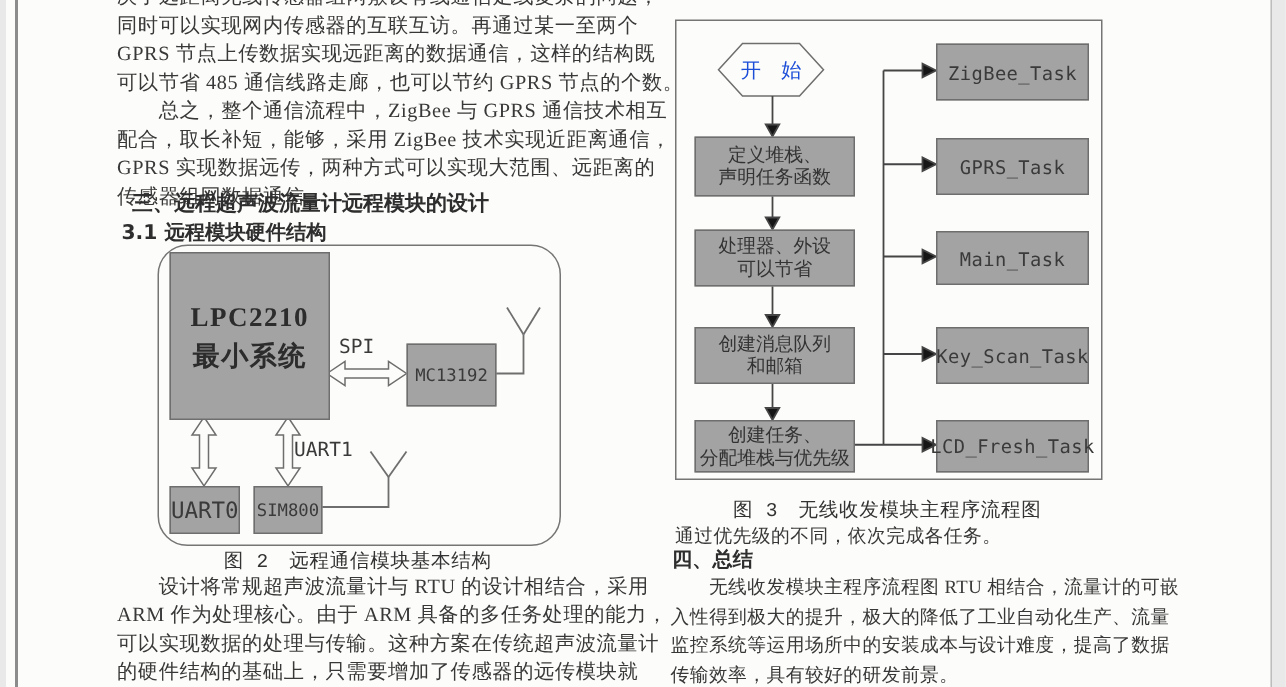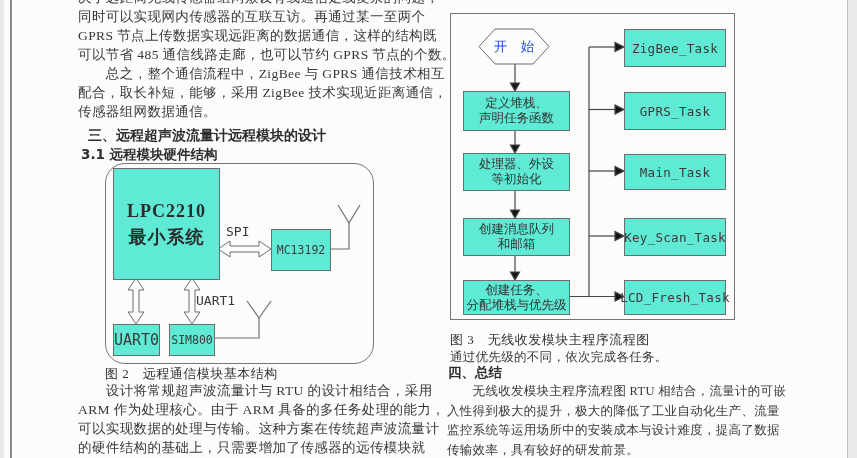--- a/index.html
+++ b/index.html
@@ -9,26 +9,26 @@
   .edge-line-left{position:absolute;left:10px;top:0;width:2px;height:458px;background:#8c8c8c;}
   .edge-line-right{position:absolute;left:847px;top:0;width:1px;height:458px;background:#bdbdbd;}
 
   .para{position:absolute;}
   .tl{height:19px;line-height:19px;white-space:nowrap;}
   .leftcol{font-size:13.5px;letter-spacing:0.4px;}
   .rightcol{font-size:12.5px;letter-spacing:0.3px;}
   .rl{height:19.5px;line-height:19.5px;white-space:nowrap;}
   .heading{position:absolute;font-family:"DejaVu Sans","Liberation Sans",sans-serif;
            font-weight:700;color:#2e2e2e;white-space:nowrap;}
-  .caption{position:absolute;font-size:13px;letter-spacing:0.5px;
-           color:#333;white-space:nowrap;}
+  .caption{position:absolute;text-align:center;font-size:13px;letter-spacing:0.5px;
+           color:#333;white-space:nowrap;font-family:Liberation Mono, monospace;}
 
   .figbox{position:absolute;border:1px solid #757575;background:transparent;}
   .dbox{position:absolute;border:1px solid #6e6e6e;display:flex;align-items:center;
-        justify-content:center;text-align:center;background:#5eead4;}
+        justify-content:center;text-align:center;background:#a3a3a3;}
   .mono{font-family:"DejaVu Sans Mono","Liberation Mono",monospace;color:#3a3a3a;}
   .steptext{font-size:12.5px;line-height:15px;color:#333;}
   .tasktext{font-size:12.5px;letter-spacing:0.3px;}
   .lpc{font-size:18px;font-weight:700;line-height:26px;letter-spacing:1px;color:#2c2c2c;}
   .freelabel{position:absolute;white-space:nowrap;}
   svg{position:absolute;left:0;top:0;overflow:visible;}
   .hexlabel{position:absolute;display:flex;align-items:center;justify-content:center;
             font-size:13.5px;color:#1d4ed8;}
 </style>
 </head>
@@ -39,20 +39,21 @@
   <div class="edge-line-left"></div>
   <div class="edge-line-right"></div>
 
   <div class="para leftcol" style="left:78px;top:-12px;">
     <div class="tl">决了远距离无线传感器组网敷设有线通信走线复杂的问题，</div>
     <div class="tl">同时可以实现网内传感器的互联互访。再通过某一至两个</div>
     <div class="tl">GPRS 节点上传数据实现远距离的数据通信，这样的结构既</div>
     <div class="tl">可以节省 485 通信线路走廊，也可以节约 GPRS 节点的个数。</div>
     <div class="tl">　　总之，整个通信流程中，ZigBee 与 GPRS 通信技术相互</div>
     <div class="tl">配合，取长补短，能够，采用 ZigBee 技术实现近距离通信，</div>
+    <div class="tl">GPRS 实现数据远传，两种方式可以实现大范围、远距离的</div>
     <div class="tl">传感器组网数据通信。</div>
   </div>
 
   <div class="heading" style="left:88px;top:127px;font-size:14px;">三、远程超声波流量计远程模块的设计</div>
   <div class="heading" style="left:81px;top:146px;font-size:13.5px;">3.1 远程模块硬件结构</div>
 
   <div class="figbox" style="left:105px;top:163px;width:267px;height:199px;border-radius:20px;">
     <svg width="267" height="199" viewBox="0 0 267 199">
 
       <polygon points="112,85 124,77 124,82 153,82 153,77 165,85 153,93 153,88 124,88 124,93" fill="#fcfcfa" stroke="#6e6e6e" stroke-width="1"></polygon>
@@ -127,21 +128,21 @@
     <div class="hexlabel" style="left:28px;top:15px;width:70px;height:35px;">开　始</div>
     <div class="dbox steptext" style="left:12px;top:77px;width:105px;height:38px;">
       <div>
         <div>定义堆栈、</div>
         <div>声明任务函数</div>
       </div>
     </div>
     <div class="dbox steptext" style="left:12px;top:139px;width:105px;height:36px;">
       <div>
         <div>处理器、外设</div>
-        <div>等初始化</div>
+        <div>可以节省</div>
       </div>
     </div>
     <div class="dbox steptext" style="left:12px;top:266px;width:105px;height:33px;">
       <div>
         <div>创建任务、</div>
         <div>分配堆栈与优先级</div>
       </div>
     </div>
     <div class="dbox steptext" style="left:12px;top:204px;width:105px;height:36px;">
       <div>

